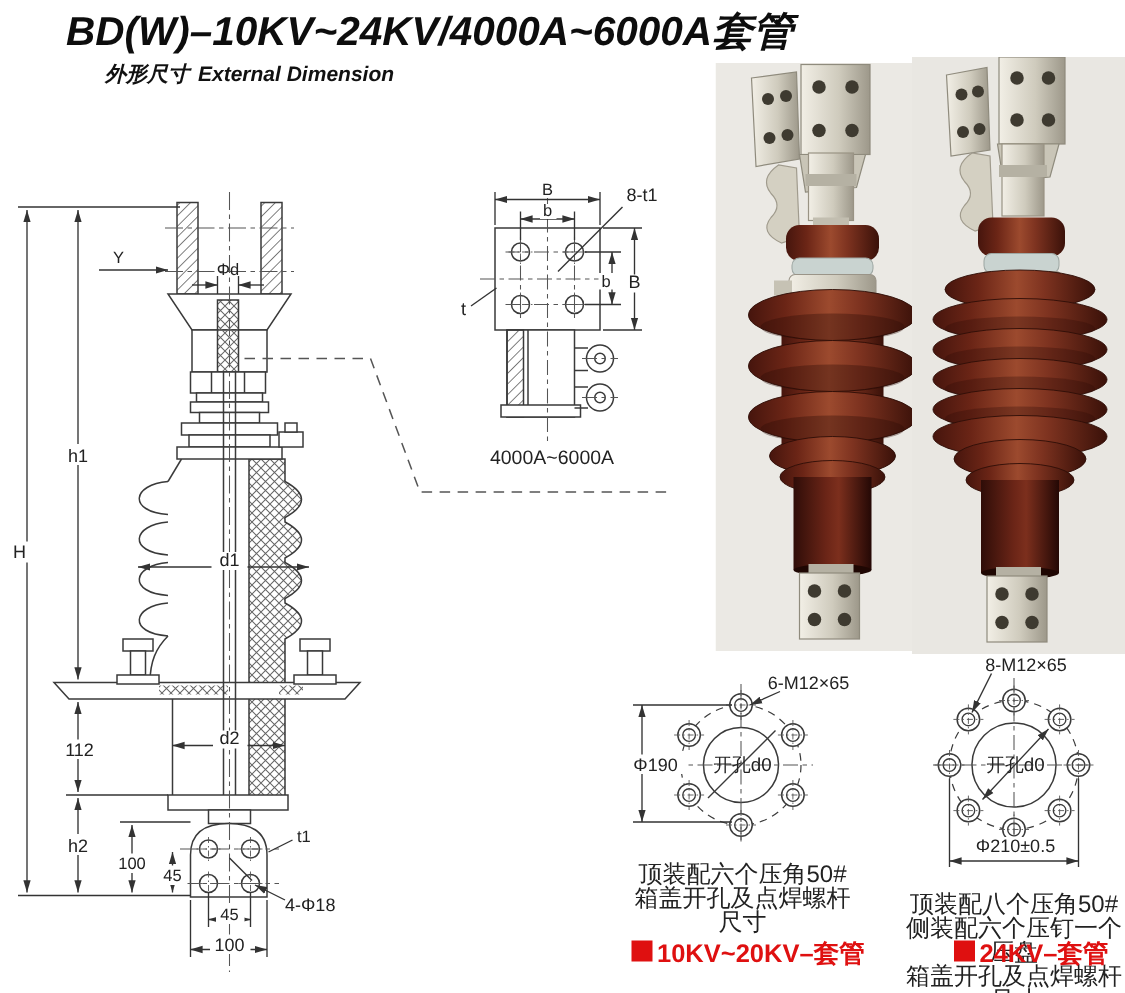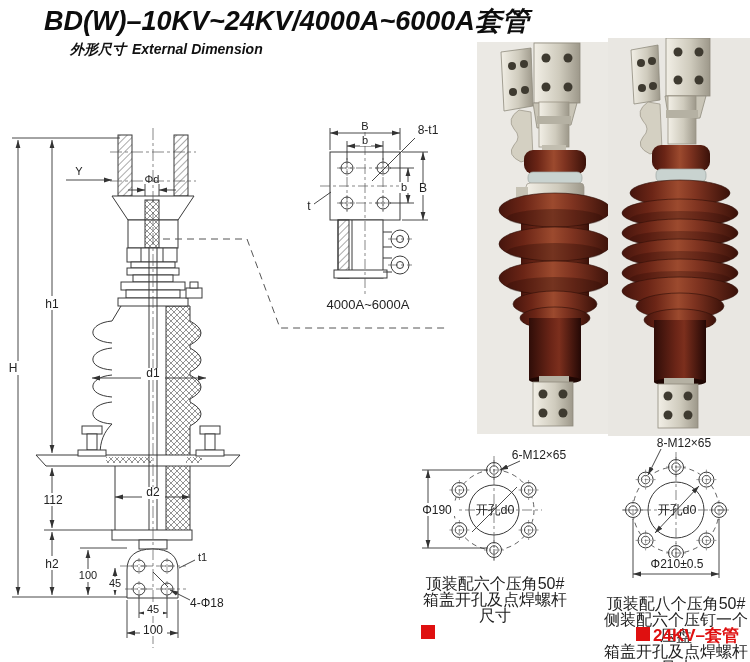--- a/index.html
+++ b/index.html
@@ -436,17 +436,17 @@
 <div class="cap" style="left:420px;top:576px;">
   <div>顶装配六个压角50#</div>
   <div>箱盖开孔及点焊螺杆尺寸</div>
 </div>
 <div class="cap" style="left:601px;top:576px;margin-top:20px;">
   <div>顶装配八个压角50#</div>
   <div>侧装配六个压钉一个压盘</div>
   <div>箱盖开孔及点焊螺杆尺寸</div>
 </div>
 <div class="tag" style="left:421px;top:624px;">
-  <span class="sq"></span>
+  <span class="sq"></span><span>10KV~20KV–套管</span>
 </div>
 <div class="tag" style="left:636px;top:624px;">
   <span class="sq"></span><span>24KV–套管</span>
 </div>
 
 </body></html>

